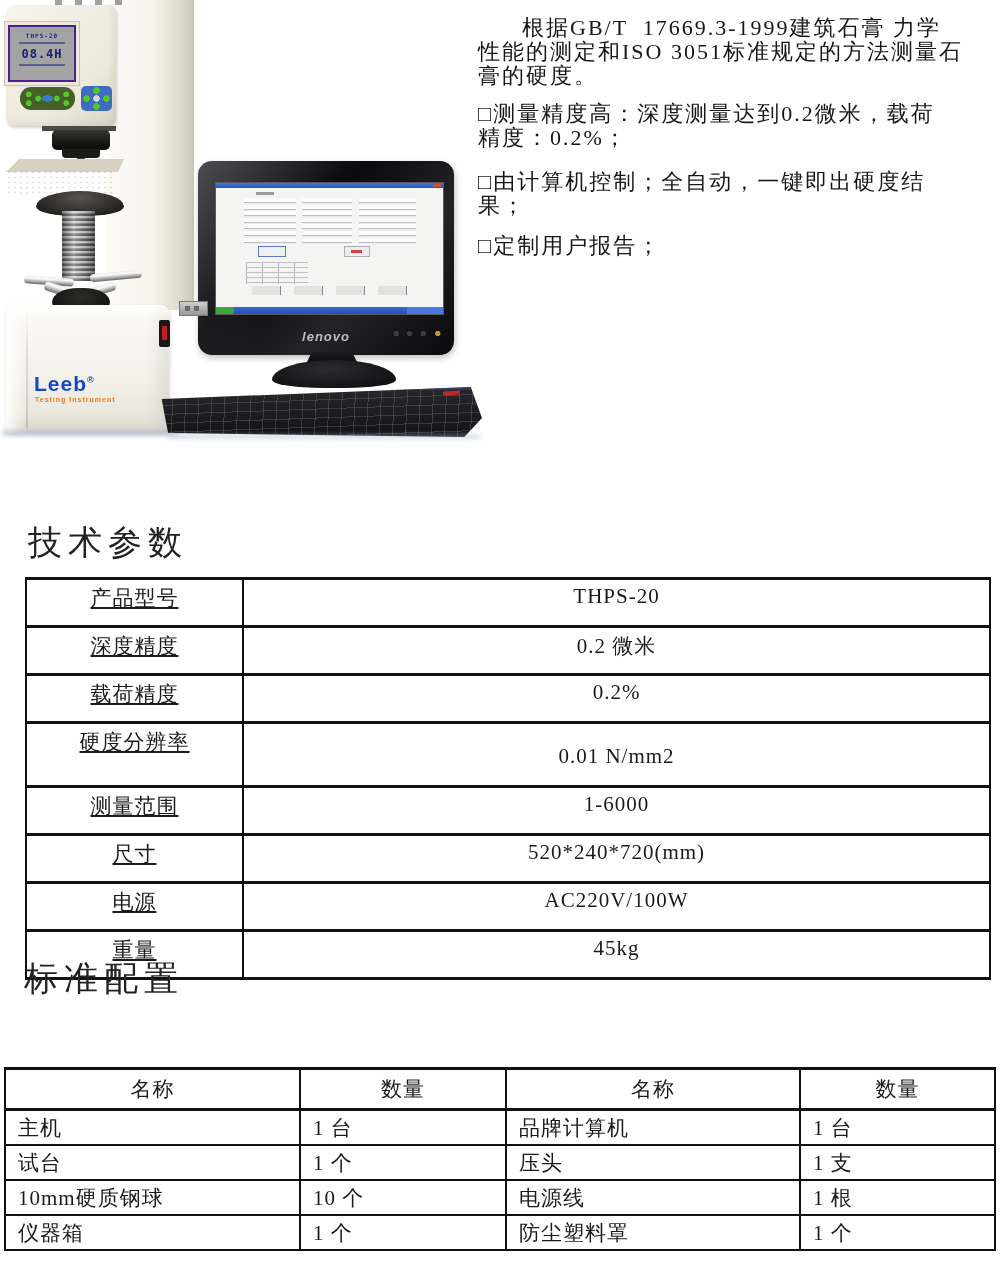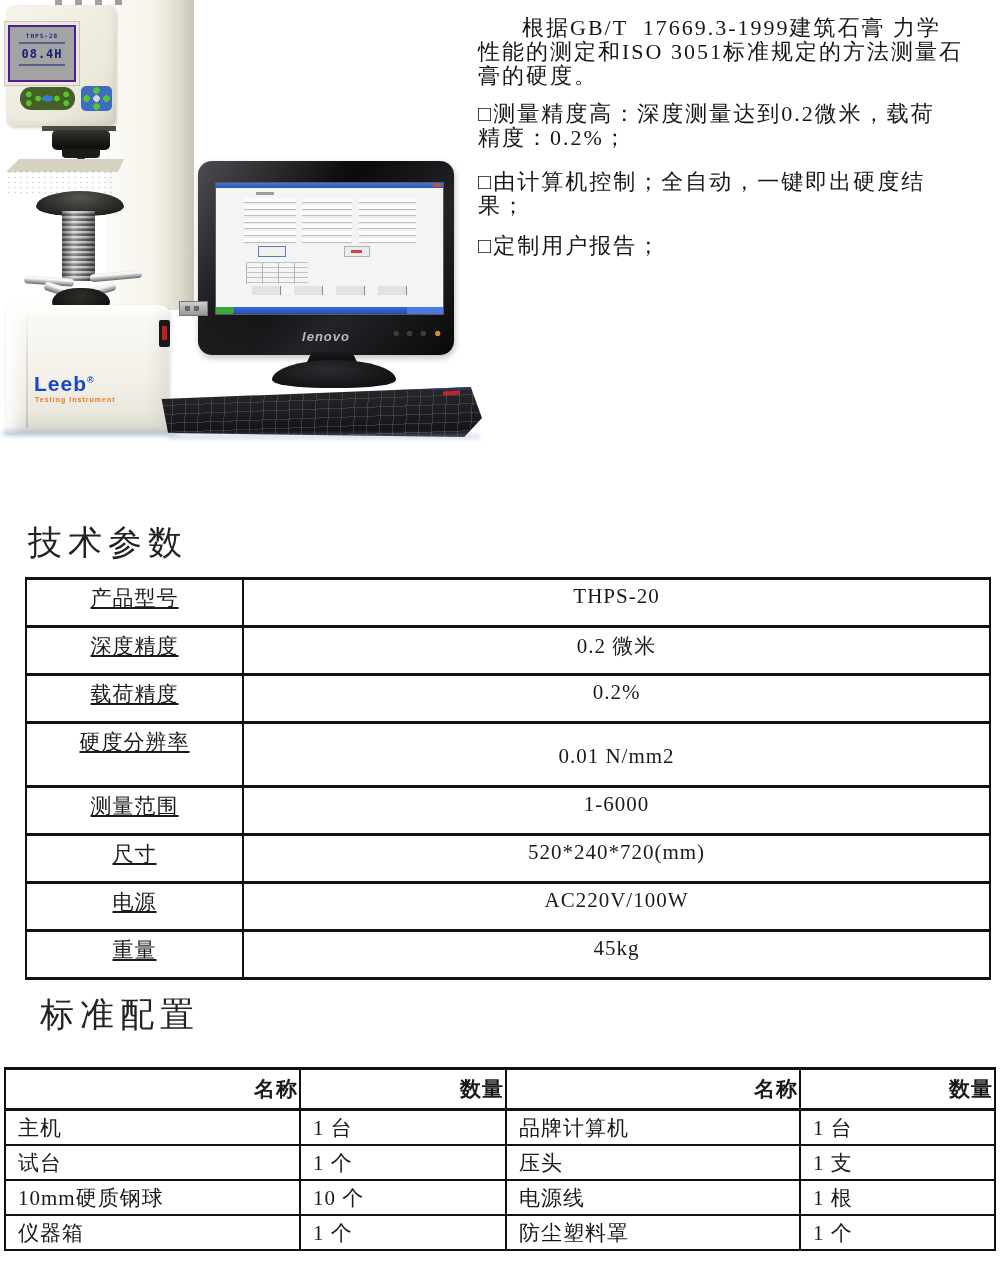--- a/index.html
+++ b/index.html
@@ -144,35 +144,35 @@
   .p1{margin-bottom:14px !important;}
   .p2{margin-bottom:22px !important;}
   .feat-title{margin-bottom:14px !important;}
   .f1{margin-bottom:22px !important;}
   .f2{margin-bottom:14px !important;font-family:Liberation Mono, monospace;}
   .f3{margin-bottom:20px !important;}
 
   
   .section-title{position:absolute;font-size:34px;font-weight:400;letter-spacing:6px;color:#222;}
   .t-specs{left:28px;top:520px;}
-  .t-config{left:40px;top:956px;margin-top:36px;}
+  .t-config{left:24px;top:956px;}
 
   
   table{border-collapse:collapse;table-layout:fixed;}
   .specs{position:absolute;left:25px;top:577px;width:966px;font-size:21px;}
   .specs td{border:2px solid #111;border-top-width:3px;border-bottom-width:3px;
     height:41px;padding:4px 4px 0;vertical-align:top;text-align:center;letter-spacing:1px;}
   .specs .lab{width:207px;text-decoration:underline;}
   .specs tr:nth-child(4) .val{padding-top:20px;}
   .specs tr:nth-child(4){height:62px;}
 
   
   .config{position:absolute;left:4px;top:1067px;width:992px;font-size:21px;}
   .config th{border:2px solid #111;border-top-width:3px;border-bottom-width:3px;
-    height:36px;font-weight:700;text-align:right;letter-spacing:1px;}
+    height:36px;font-weight:400;text-align:center;letter-spacing:1px;}
   .config td{border:2px solid #111;height:33px;padding:0 0 0 12px;text-align:left;
     vertical-align:middle;letter-spacing:1px;}
   .config col.c1{width:29.8%;} .config col.c2{width:20.8%;}
   .config col.c3{width:29.7%;} .config col.c4{width:19.7%;}
 </style>
 </head>
 <body>
 
 <div class="page">
 

